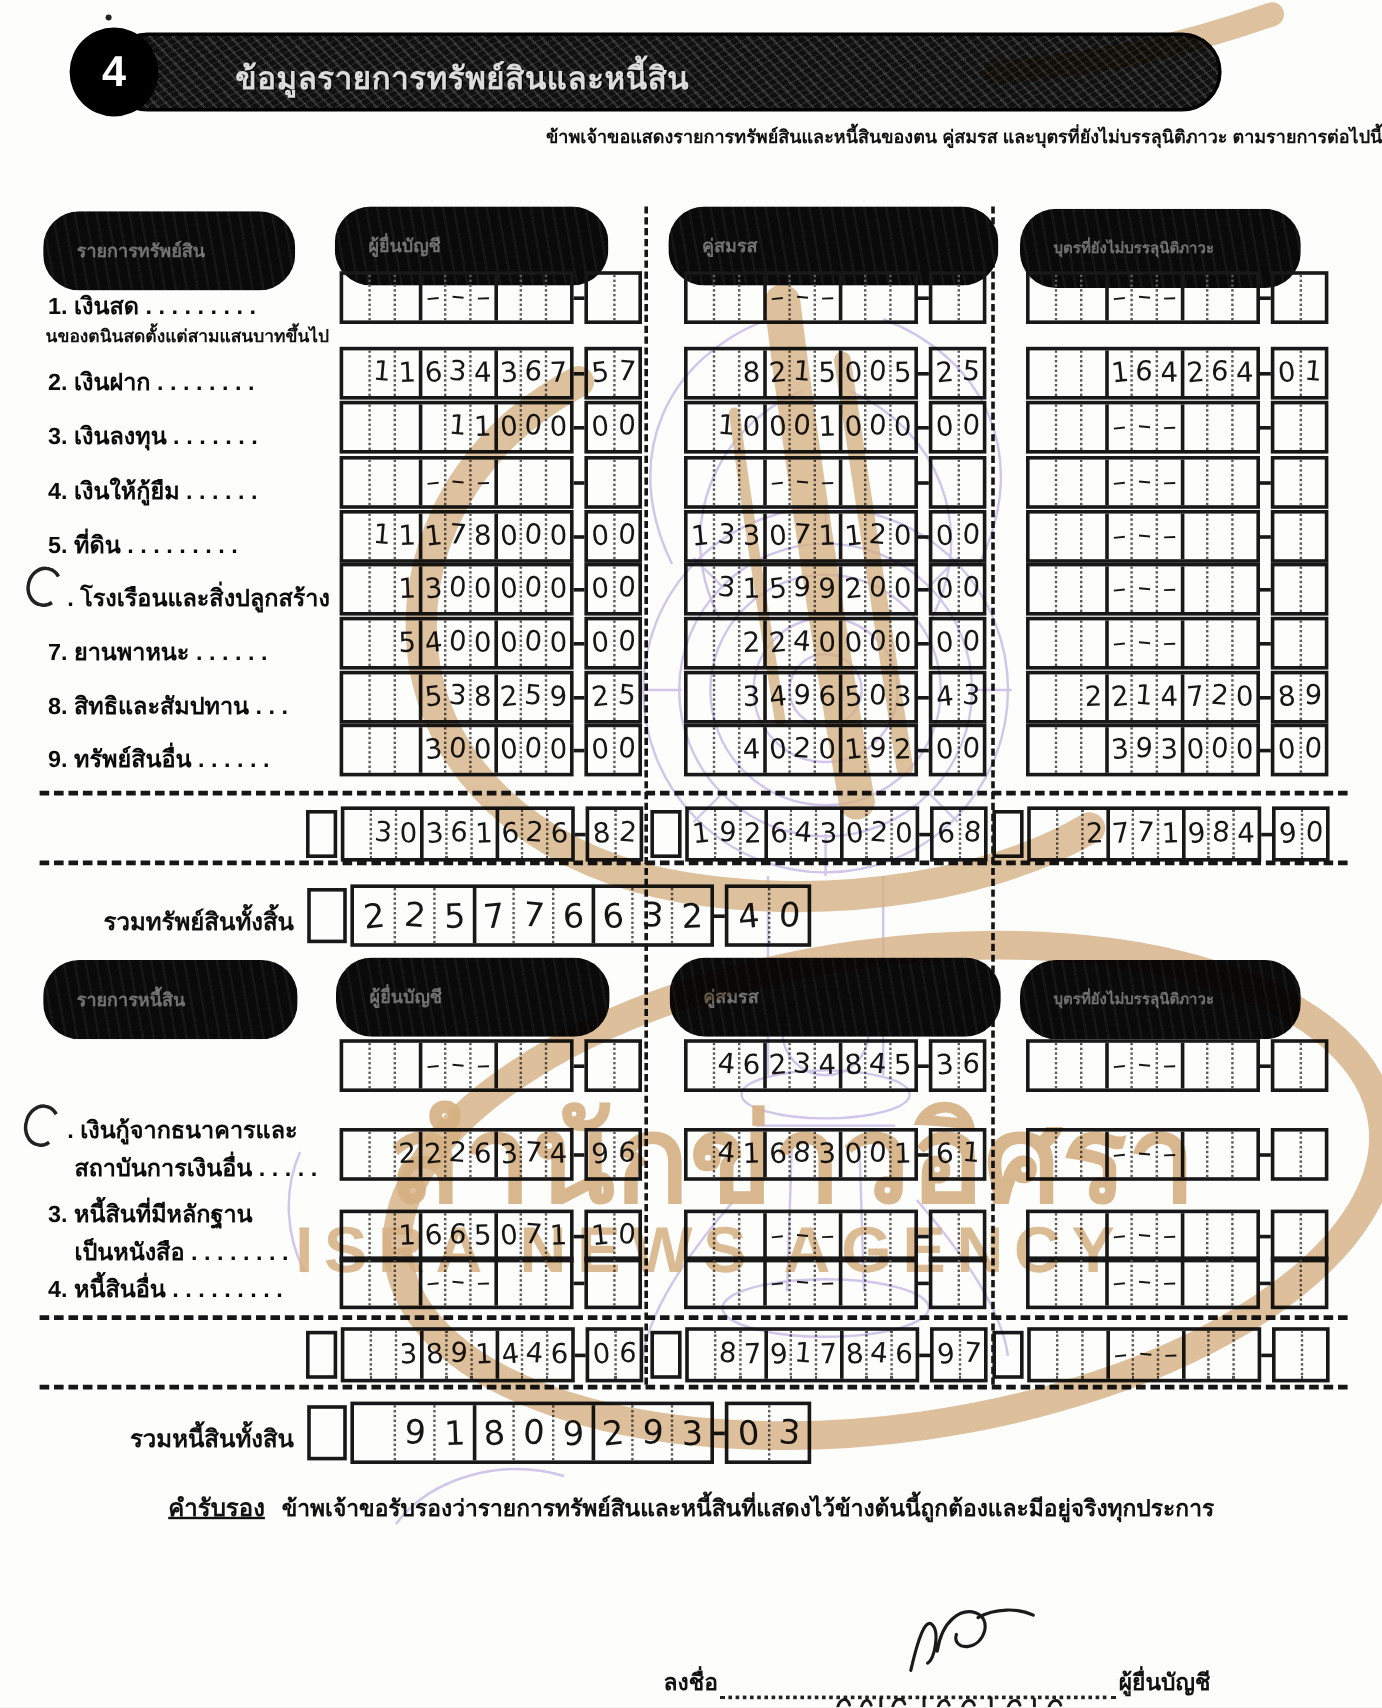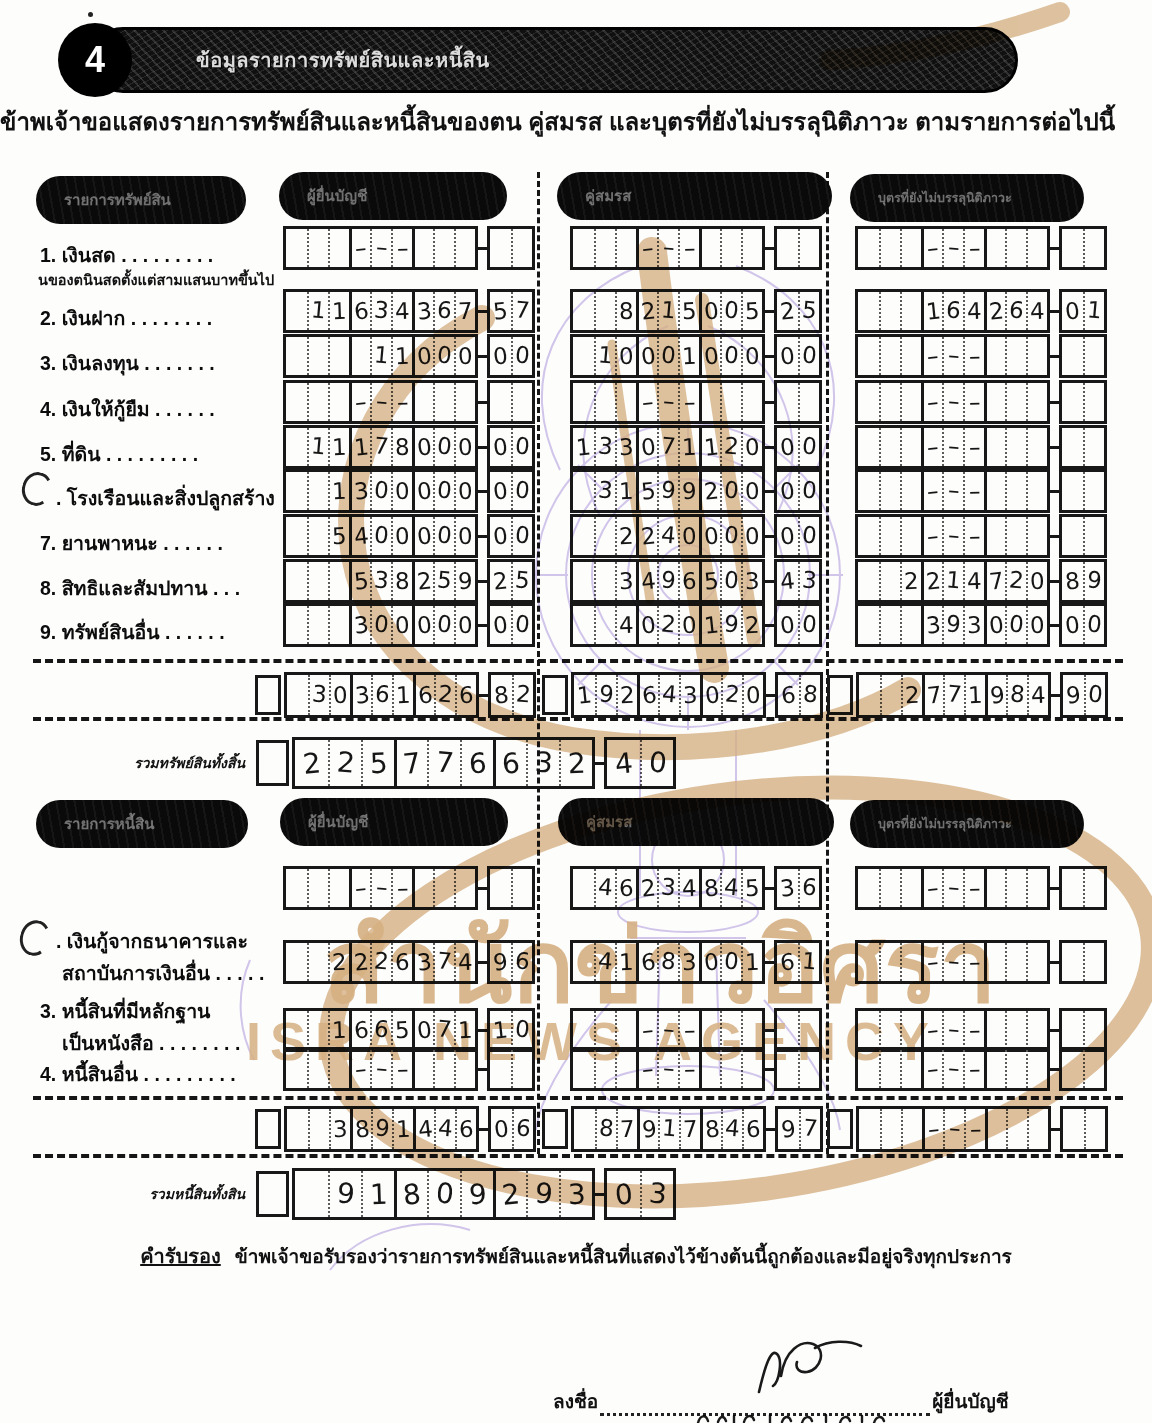--- a/index.html
+++ b/index.html
@@ -7,40 +7,40 @@
         font-family:"Liberation Sans",sans-serif;color:#111;}
   
   .hbar{position:absolute;left:90px;top:27px;width:928px;height:66px;border-radius:33px;
         border:3px solid #000;box-sizing:border-box;
         background:
           repeating-linear-gradient(47deg,rgba(255,255,255,.13) 0 2px,transparent 2px 7px),
           repeating-linear-gradient(-28deg,rgba(255,255,255,.09) 0 1px,transparent 1px 5px),
           #101010;}
   .hnum{position:absolute;left:58px;top:23px;width:74px;height:74px;border-radius:50%;background:#000;
         color:#fff;display:flex;align-items:center;justify-content:center;font-size:36px;font-weight:700;z-index:2;}
-  .htitle{position:absolute;left:196px;top:44px;color:#ededed;font-size:20px;font-weight:700;
+  .htitle{position:absolute;left:196px;top:44px;color:#ededed;font-size:26px;font-weight:700;
           text-shadow:1px 1px 0 #000;opacity:.92;letter-spacing:.5px;}
-  .intro{position:absolute;left:0;right:0;top:102px;text-align:left;font-size:24px;font-weight:700;}
+  .intro{position:absolute;left:0;right:0;top:102px;text-align:right;font-size:15px;font-weight:700;}
   
-  .pill{position:absolute;height:48px;border-radius:30px;box-sizing:border-box;
+  .pill{position:absolute;height:66px;border-radius:30px;box-sizing:border-box;
         background:
           repeating-linear-gradient(80deg,rgba(255,255,255,.05) 0 2px,transparent 2px 9px),
           #0a0a0a;
         display:flex;align-items:center;padding-left:28px;}
   .pill-t{color:rgba(255,255,255,.42);font-size:15px;font-weight:700;white-space:nowrap;}
   .pill-sm .pill-t{font-size:12.5px;}
   
   .vsep{position:absolute;top:172px;height:982px;width:0;border-left:3px dashed #161616;}
   .hsep{position:absolute;left:33px;width:1090px;height:0;border-top:4px dashed #161616;}
   
   .rowline{position:absolute;left:0;width:1152px;height:50px;}
   .rowlabel{position:absolute;font-size:19.5px;font-weight:700;white-space:nowrap;color:#0c0c0c;}
   .note{position:absolute;font-size:14.5px;font-weight:700;white-space:nowrap;}
   .sumlabel{position:absolute;left:30px;width:215px;text-align:right;font-size:21px;font-weight:700;white-space:nowrap;}
-  .grandlabel{font-size:14px;font-style:italic;}
+  .grandlabel{font-size:20px;}
   
   .amt{position:absolute;display:inline-flex;align-items:center;}
   .bigbox,.satbox,.ncell{box-sizing:border-box;border:3px solid #181818;display:inline-flex;background:transparent;}
   .cell{box-sizing:border-box;width:21px;height:38px;display:flex;align-items:center;justify-content:center;
         border-left:2px dotted #5a5a5a;font-family:"DejaVu Sans",sans-serif;font-size:23px;font-weight:500;color:#161616;}
   .bigbox .cell:first-child{border-left:none;}
   .bigbox .cell.g{border-left:3px solid #181818;}
   .satbox .cell:first-child{border-left:none;}
   .ncell{width:26px;height:38px;margin-right:3px;}
   .ncell .cell{border-left:none;width:100%;}

